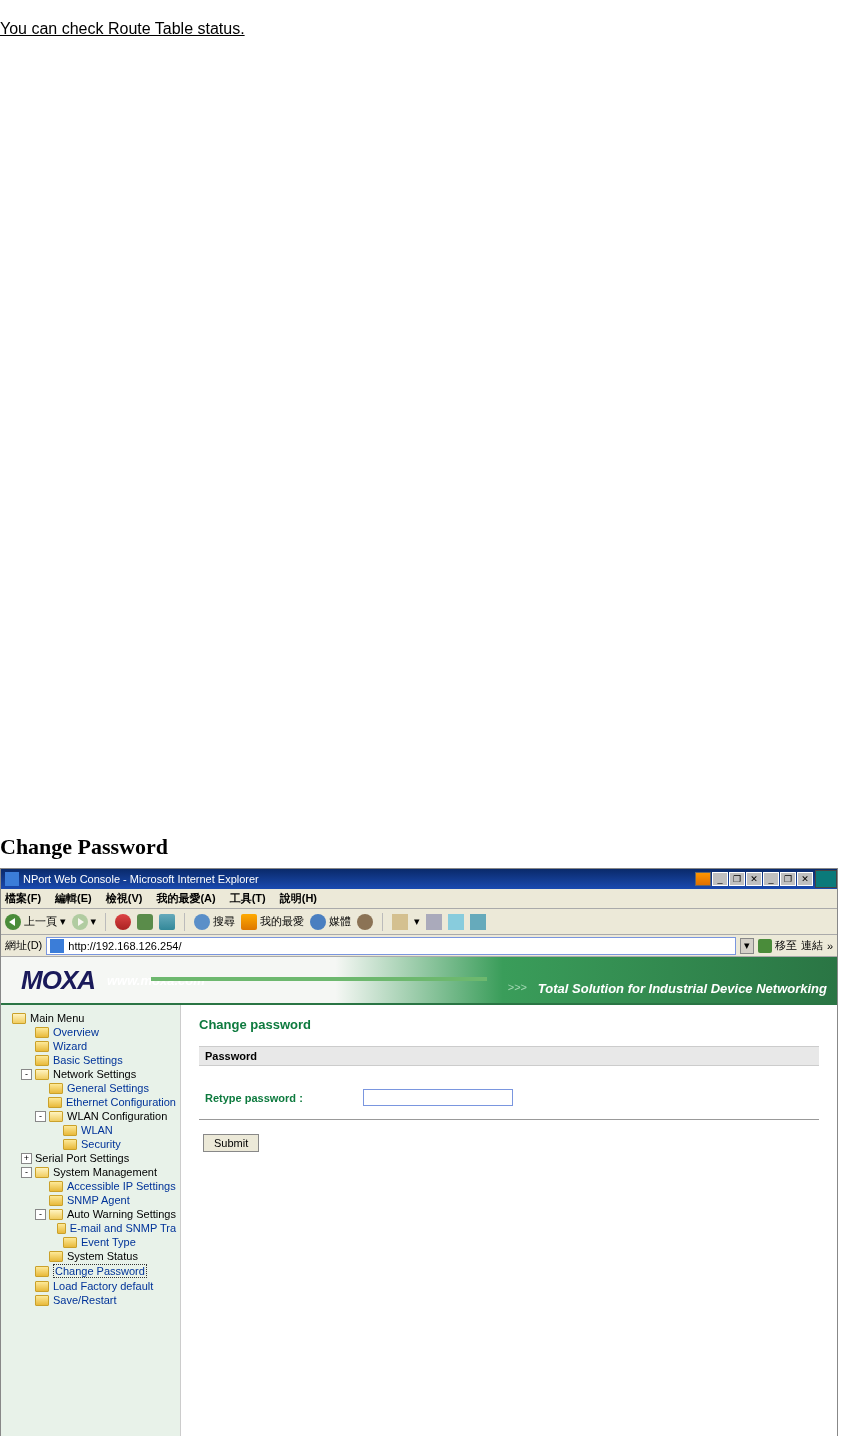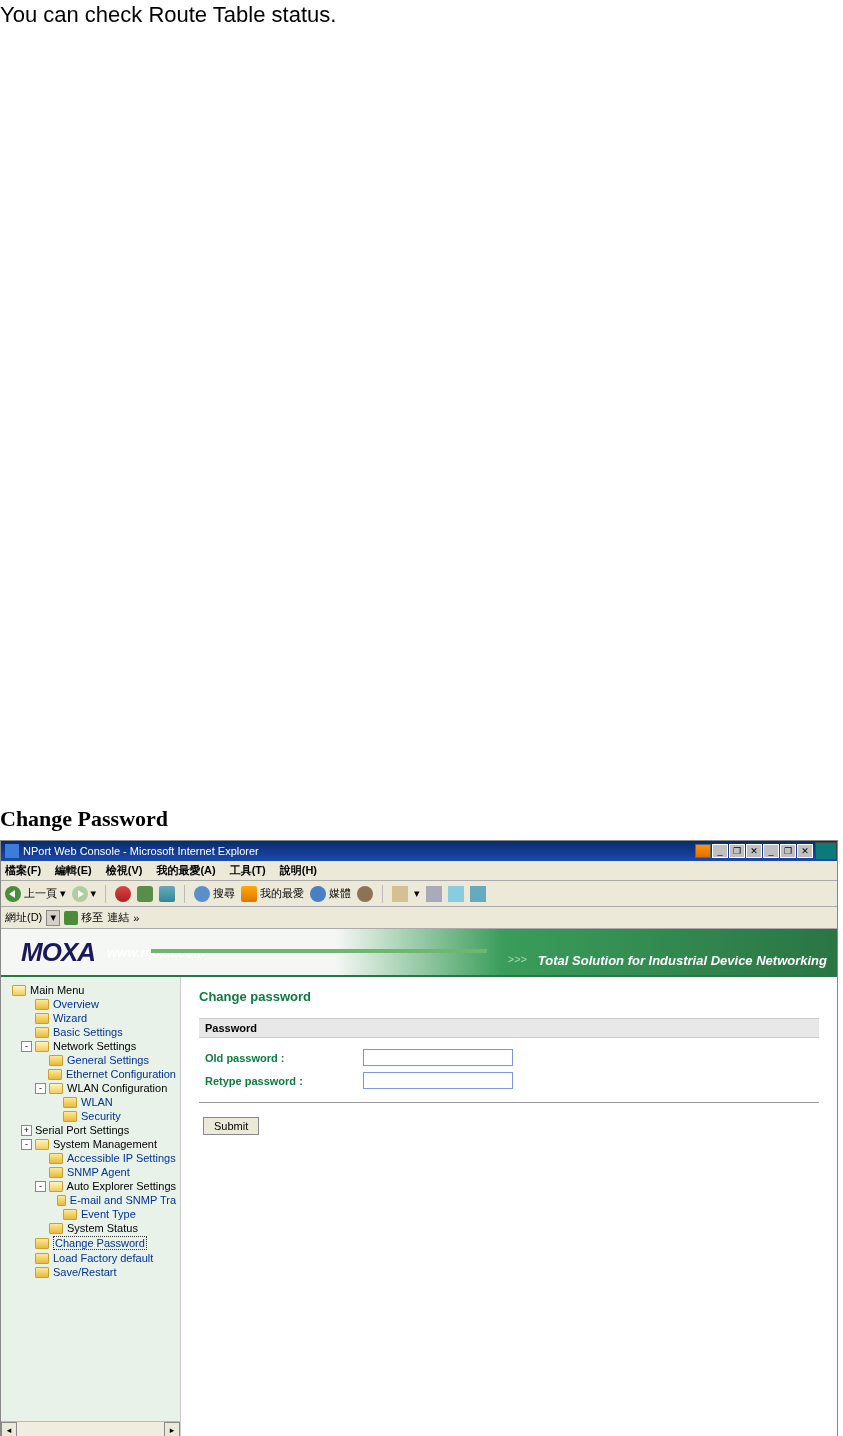--- a/index.html
+++ b/index.html
@@ -1,18 +1,18 @@
 <!DOCTYPE html>
 <html><head>
   <meta charset="utf-8">
   <style>
     * { margin: 0; padding: 0; box-sizing: border-box; font-family: Arial, sans-serif; }
     body { background: #fff; width: 843px; }
     
-    .doc-text { font-size: 22px; padding: 2px 0; }
+    .doc-text { font-size: 16px; padding: 20px 0; text-decoration: underline; }
     .doc-heading { font-size: 22px; font-family: "SimSun", serif; font-weight: bold; margin-top: 20px; margin-bottom: 8px; }
     .spacer-large { height: 756px; }
     
     .browser-window { border: 1px solid #888; width: 838px; }
     
     .titlebar { background: linear-gradient(to bottom, #0a2a6a, #1a4ab0); color: #fff; display: flex; align-items: center; height: 20px; font-size: 11px; padding-left: 4px; }
     .titlebar-icon { width: 14px; height: 14px; background: #3b7dd8; margin-right: 4px; display: inline-block; }
     .titlebar-title { flex: 1; }
     .titlebar-btns-group { display: flex; align-items: center; }
     .win-btn { width: 16px; height: 14px; background: #c0c0c0; margin-left: 1px; border: 1px solid #fff; display: flex; align-items: center; justify-content: center; font-size: 9px; color: #000; }
@@ -74,21 +74,21 @@
     .tree-link { color: #003399; }
     .tree-link-active { color: #003399; border: 1px dotted #333; padding: 0 1px; }
     .tree-text { color: #000; }
     
     .sidebar-scroll { position: absolute; bottom: 0; left: 0; right: 0; height: 16px; background: #ece9d8; display: flex; border-top: 1px solid #bbb; }
     .scroll-btn { width: 16px; height: 16px; background: #ece9d8; border: 1px solid #888; display: flex; align-items: center; justify-content: center; font-size: 9px; }
     .scroll-track { flex: 1; background: #f0ede0; }
     
     .main-panel { flex: 1; padding: 12px 18px; background: #fff; }
     .panel-title { color: #0d7a3e; font-size: 13px; font-weight: bold; margin-bottom: 14px; }
-    .section-header { background: #e8e8e8; border-top: 1px solid #ccc; border-bottom: 1px solid #ccc; padding: 3px 6px; font-size: 11px; font-weight: bold; margin-bottom: 8px; }
+    .section-header { background: #e8e8e8; border-top: 1px solid #ccc; border-bottom: 1px solid #ccc; padding: 3px 6px; font-size: 11px; font-weight: bold; margin-bottom: 20px; }
     .form-row { display: flex; align-items: center; padding: 3px 6px; }
     .form-label { width: 158px; color: #0d7a3e; font-size: 11px; font-weight: bold; }
     .form-input { width: 150px; border: 1px solid #7a96df; height: 17px; font-size: 11px; padding: 0 2px; }
     .form-divider { height: 1px; background: #999; margin: 10px 0; }
     .submit-btn { background: #ece9d8; border: 1px solid #888; padding: 2px 10px; font-size: 11px; margin-top: 4px; margin-left: 4px; cursor: pointer; }
     
     .statusbar { background: #ece9d8; border-top: 1px solid #aaa; height: 20px; display: flex; align-items: center; font-size: 11px; padding: 0 2px; gap: 2px;}
     .status-icon { width: 14px; height: 14px; background: #3b7dd8; border-radius: 2px; margin-right: 4px;}
     .status-text { flex: 1; }
     .status-cell { width: 18px; height: 16px; border: 1px solid #bbb; background: #ece9d8; }
@@ -153,20 +153,24 @@
     <span class="tb-sep"></span>
     <span class="tb-icon icon-mail"></span>
     <span>▾</span>
     <span class="tb-icon icon-print"></span>
     <span class="tb-icon icon-edit"></span>
     <span class="tb-icon icon-discuss"></span>
   </div>
 
   <div class="addrbar">
     <span>網址(D)</span>
+    <div class="addr-input">
+      <span class="addr-ie-icon"></span>
+      <span class="addr-text">http://192.168.126.254/</span>
+    </div>
     <span class="addr-drop">▾</span>
     <span class="addr-go">
         <span class="addr-go-icon"></span>
         <span>移至</span>
       </span>
     <span>連結</span>
     <span>»</span>
   </div>
 
   <div class="banner">
@@ -248,21 +252,21 @@
               <span class="tree-link">Accessible IP Settings</span>
             </div>
             <div class="tree-item tree-indent-2">
               <span class="tree-spacer"></span>
               <span class="folder-icon"></span>
               <span class="tree-link">SNMP Agent</span>
             </div>
             <div class="tree-item tree-indent-2">
               <span class="tree-toggle">-</span>
               <span class="folder-icon folder-open"></span>
-              <span class="tree-text">Auto Explorer Settings</span>
+              <span class="tree-text">Auto Warning Settings</span>
             </div>
             <div class="tree-item tree-indent-3">
               <span class="tree-spacer"></span>
               <span class="folder-icon"></span>
               <span class="tree-link">E-mail and SNMP Tra</span>
             </div>
             <div class="tree-item tree-indent-3">
               <span class="tree-spacer"></span>
               <span class="folder-icon"></span>
               <span class="tree-link">Event Type</span>
@@ -292,24 +296,20 @@
       <div class="sidebar-scroll">
         <span class="scroll-btn">◂</span>
         <span class="scroll-track"></span>
         <span class="scroll-btn">▸</span>
       </div>
     </div>
 
     <div class="main-panel">
       <div class="panel-title">Change password</div>
       <div class="section-header">Password</div>
-      <div class="form-row">
-        <span class="form-label">Old password :</span>
-        <input type="password" class="form-input" style="">
-      </div>
       <div class="form-row">
         <span class="form-label">Retype password :</span>
         <input type="password" class="form-input" style="">
       </div>
       <div class="form-divider"></div>
       <button class="submit-btn">Submit</button>
     </div>
 
   </div>
 

